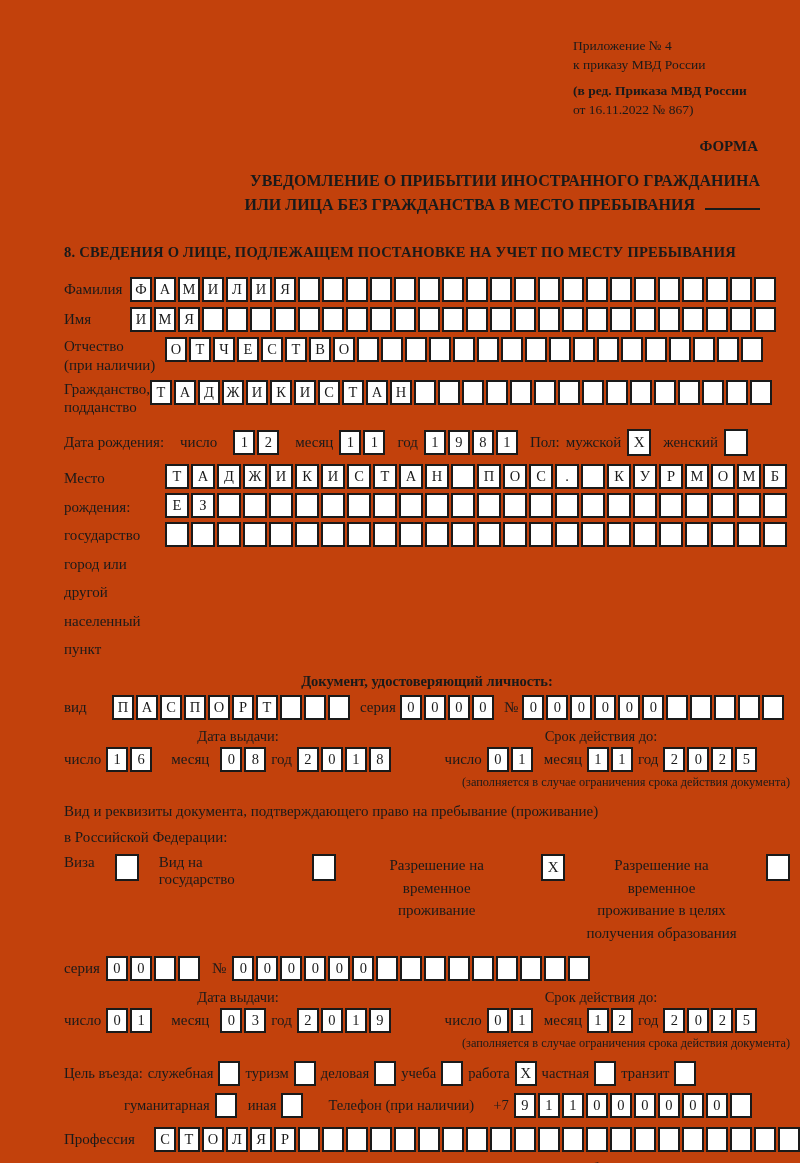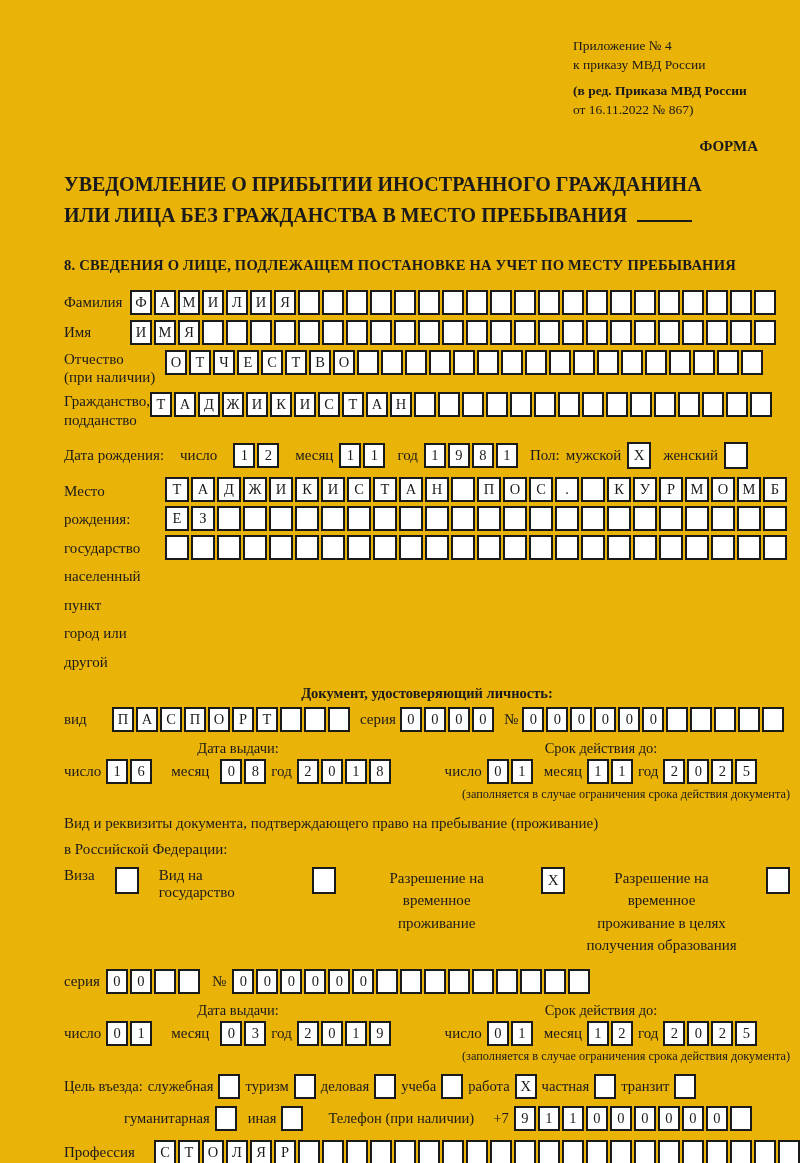--- a/index.html
+++ b/index.html
@@ -3,28 +3,28 @@
 <meta charset="utf-8">
 <style>
   * { margin:0; padding:0; box-sizing:border-box; }
   html,body { background:#ffffff; }
   body {
     width:800px; height:1163px;
     color:#1a1a1a;
     font-family:"Liberation Serif","DejaVu Serif",serif;
     font-size:15px;
   }
-  .page { width:800px; height:1163px; padding:36px 10px 24px 64px; overflow:hidden; background:#eab308; }
+  .page { width:800px; height:1163px; padding:36px 10px 24px 64px; overflow:hidden; background:#c2410c; }
 
   
   .hdr { width:195px; margin-left:auto; margin-right:22px; font-size:13.5px; line-height:1.42; }
   .hdr .gap { margin-top:7px;font-weight:bold; }
   .forma { text-align:right; margin:18px 32px 0 0; font-weight:bold; font-size:15px; }
 
-  .title { text-align:left; font-weight:bold; font-size:20px; line-height:1.55; margin:14px 30px 0 0; }
+  .title { text-align:right; font-weight:bold; font-size:16px; line-height:1.55; margin:14px 30px 0 0; }
   .blank { display:inline-block; width:55px; height:15px; border-bottom:2px solid #1a1a1a; margin-left:10px; }
 
   .sec { font-weight:bold; font-size:14.6px; margin-top:26px; letter-spacing:.2px; }
 
   
   .row { display:flex; align-items:center; margin-top:5px; }
   .row.top { align-items:flex-start; }
   .lbl { flex:0 0 auto; line-height:1.25; }
   .w65 { width:66px; } .w85 { width:86px; } .w100 { width:101px; }
   .cells { display:flex; gap:2px; flex:0 0 auto; }
@@ -242,22 +242,22 @@
     <span class="lab">мужской</span>
     <span class="cb">X</span>
     <span class="lab ml6">женский</span>
     <span class="cb"></span>
   </div>
 
   <div class="row top" style="margin-top:8px;">
     <div class="lbl w100" style="line-height:1.9;">
       <div>Место рождения:</div>
       <div>государство</div>
+      <div>город или другой</div>
       <div>населенный пункт</div>
-      <div>город или другой</div>
     </div>
     <div class="stack">
       <div class="cells cells-lg">
           <span class="cell">Т</span>
           <span class="cell">А</span>
           <span class="cell">Д</span>
           <span class="cell">Ж</span>
           <span class="cell">И</span>
           <span class="cell">К</span>
           <span class="cell">И</span>

